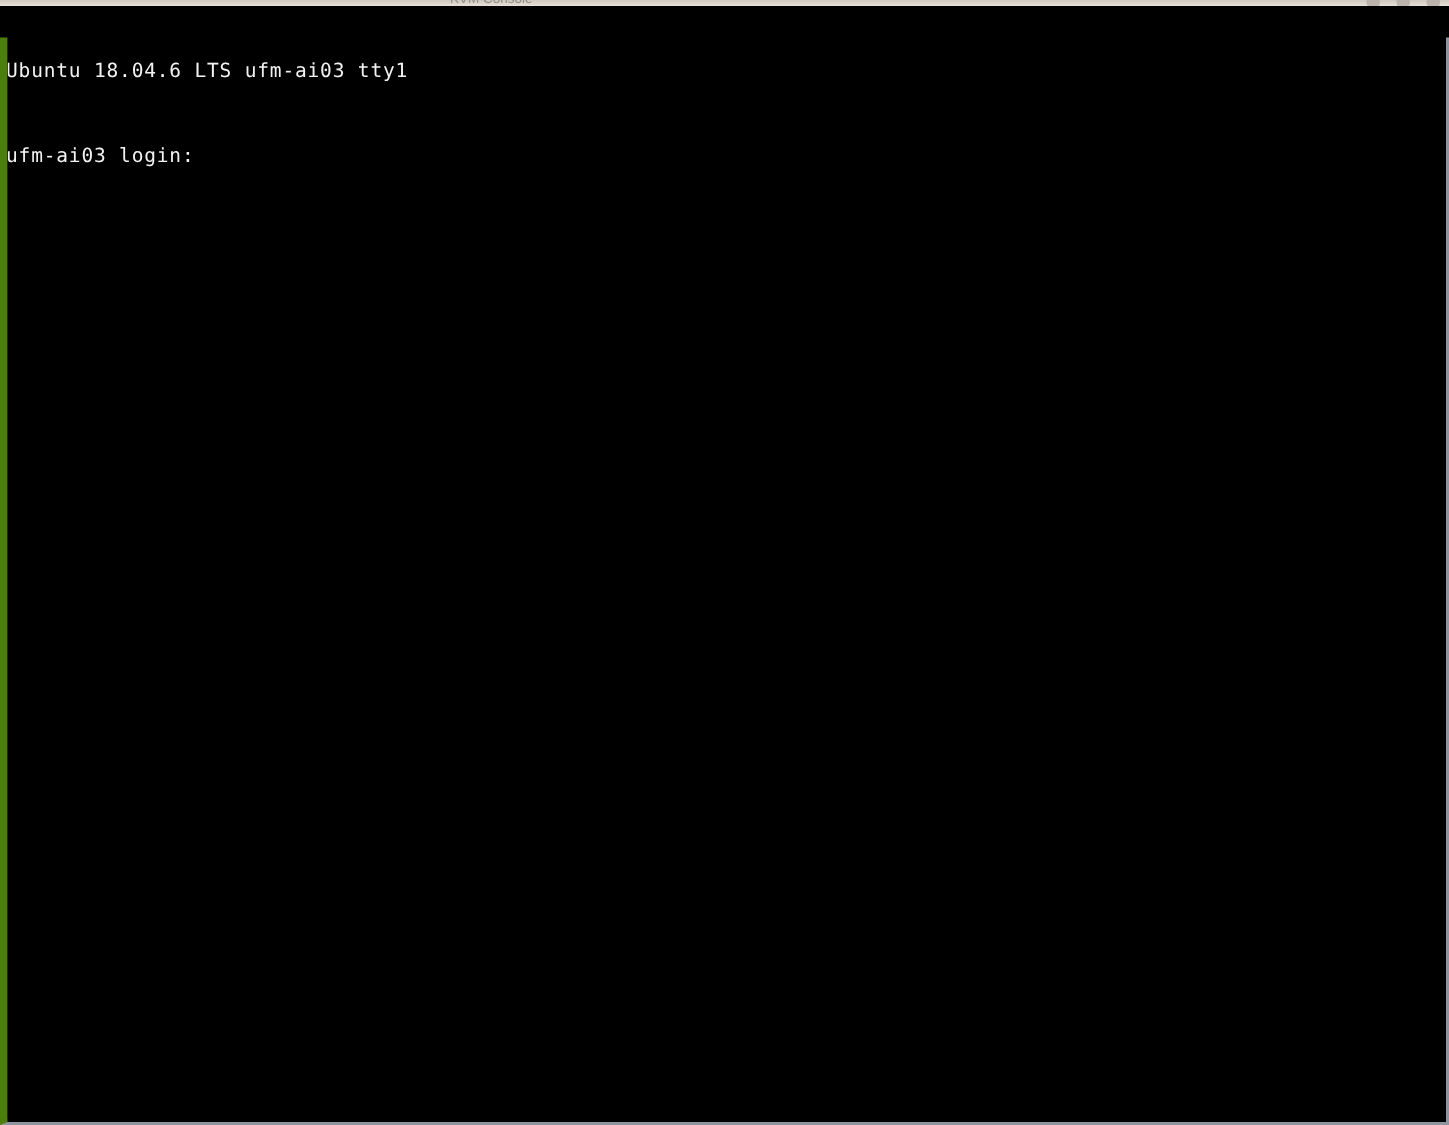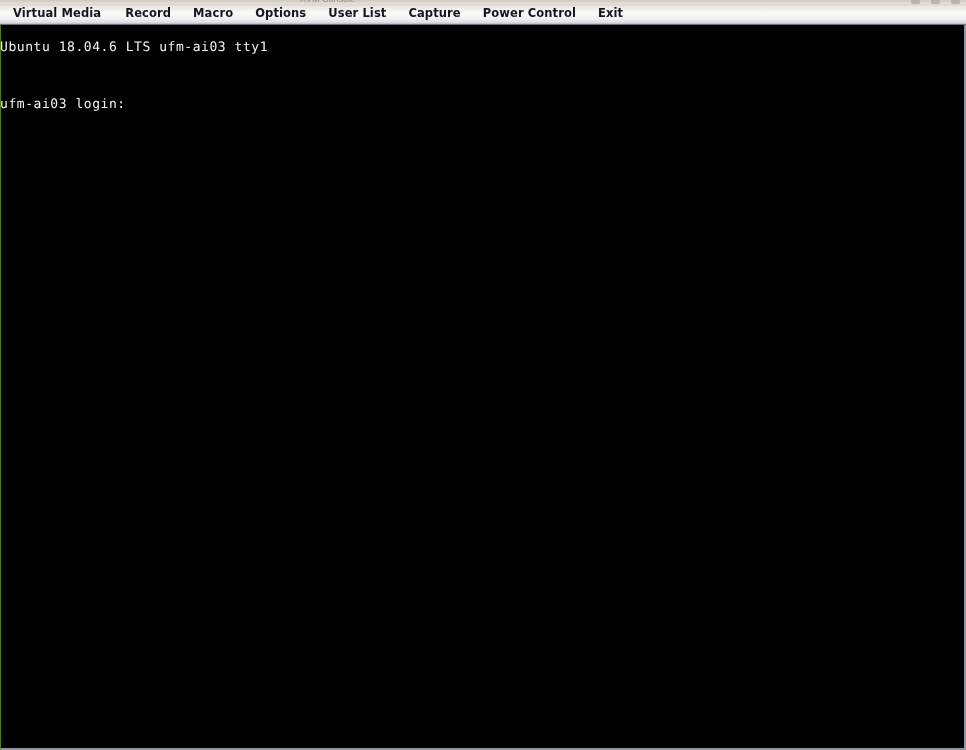--- a/index.html
+++ b/index.html
@@ -94,21 +94,21 @@
   .mi-gap-2 { margin-right: 8px; }
 
   
   #console-frame {
     position: absolute;
     left: 0;
     top: 25px;
     width: 966px;
     height: 725px;
     box-sizing: border-box;
-    border-left: 1px solid #4d7c0f;
+    border-left: 5px solid #4d7c0f;
     border-right: 2px solid #8f949f;
     border-bottom: 2px solid #8f949f;
     background: #000;
     overflow: hidden;
   }
   #console-screen {
     position: absolute;
     left: 0;
     top: 0;
     width: 963px;
@@ -138,30 +138,20 @@
 
   <div id="titlebar-sliver">
     <div class="tb-title">KVM Console</div>
     <div class="win-btns">
       <div class="win-btn"></div>
       <div class="win-btn"></div>
       <div class="win-btn"></div>
     </div>
   </div>
 
-  <div id="menubar">
-    <div class="menu-item mi-gap-1">Virtual Media</div>
-    <div class="menu-item mi-gap-2">Record</div>
-    <div class="menu-item mi-gap-2">Macro</div>
-    <div class="menu-item mi-gap-2">Options</div>
-    <div class="menu-item mi-gap-2">User List</div>
-    <div class="menu-item mi-gap-2">Capture</div>
-    <div class="menu-item mi-gap-2">Power Control</div>
-    <div class="menu-item">Exit</div>
-  </div>
 
   <div id="console-frame">
     <div id="console-screen">
       <div class="term-line" id="term-line-0">Ubuntu 18.04.6 LTS ufm-ai03 tty1</div>
       <div class="term-line" id="term-line-1">ufm-ai03 login:</div>
     </div>
   </div>
 
 </div>
 

